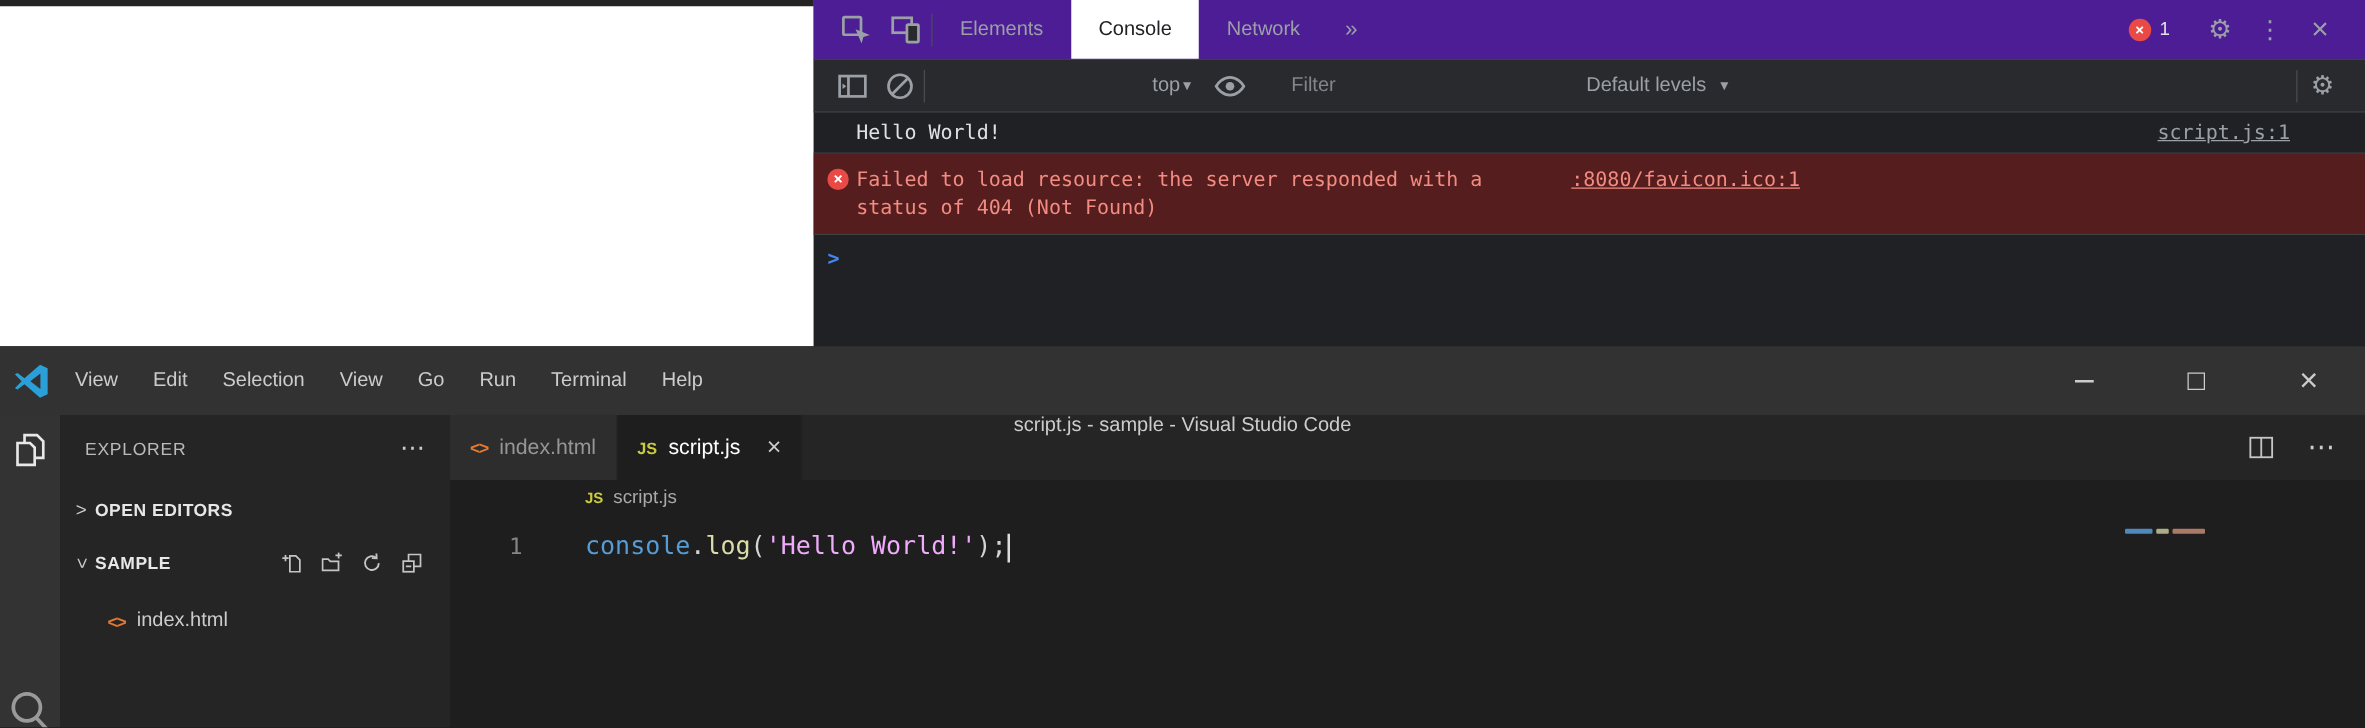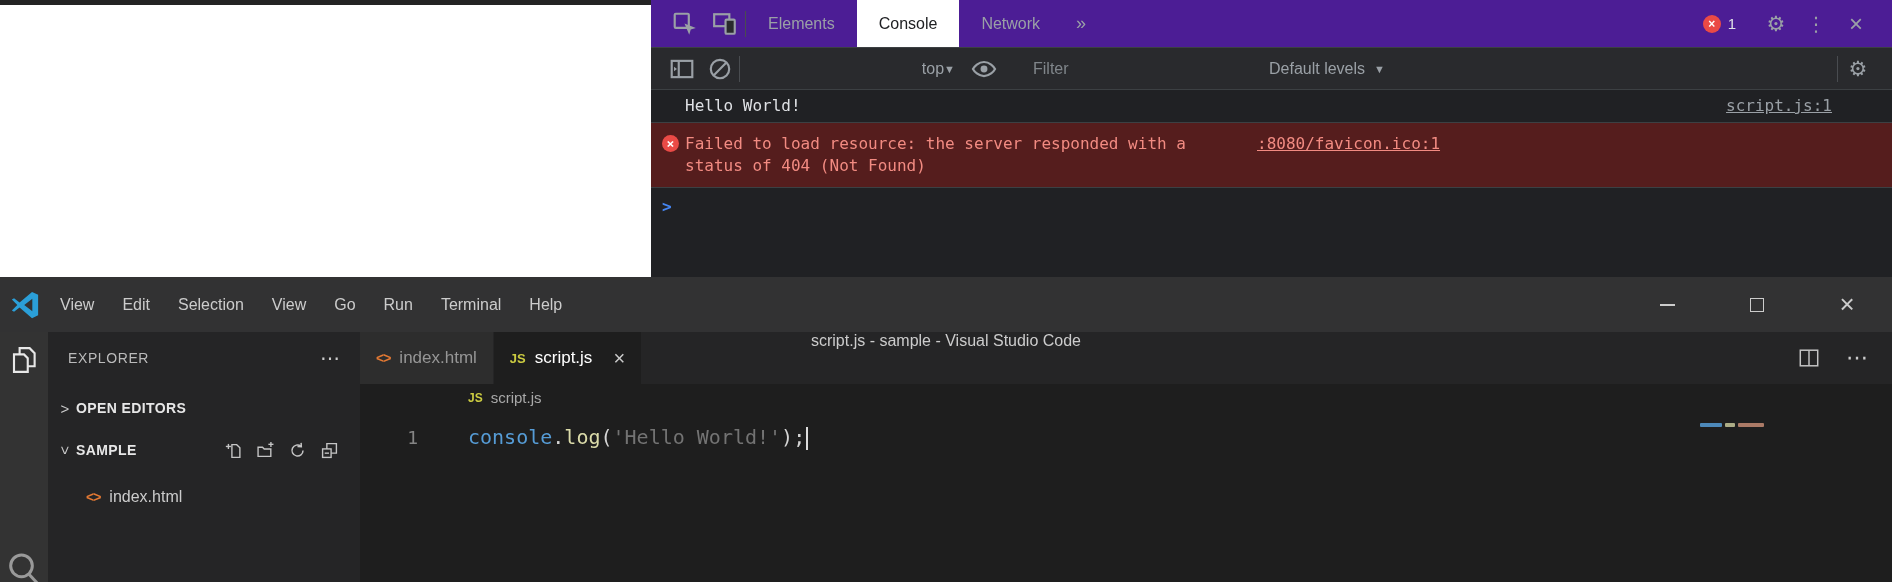--- a/index.html
+++ b/index.html
@@ -91,21 +91,21 @@
 
   .breadcrumb { height:27px; display:flex; align-items:center; gap:8px; padding-left:108px; font-size:15px; color:#a9a9a9; flex:none; }
   .breadcrumb .js-glyph { font-size:12px; }
 
   .editor { flex:1; position:relative; font-family:"DejaVu Sans Mono", monospace; }
   .code-line { display:flex; align-items:center; height:32px; margin-top:10px; }
   .gutter { width:70px; flex:none; text-align:right; padding-right:12px; color:#858585; font-size:18px; }
   .code { padding-left:38px; font-size:20px; color:#d4d4d4; white-space:pre; }
   .tok-object { color:#569cd6; }
   .tok-function { color:#dcdcaa; }
-  .tok-string { color:#737373; }
+  .tok-string { color:#f0abfc; }
   .tok-punct { color:#d4d4d4; }
   .cursor { display:inline-block; width:2px; height:23px; background:#dcdcdc; vertical-align:middle; margin-left:1px; }
   .minimap { position:absolute; top:12px; right:128px; display:flex; gap:3px; }
   .minimap .mm-dash { height:4px; border-radius:1px; }
   .mm-blue { width:22px; background:rgba(86,156,214,0.85); }
   .mm-yellow { width:10px; background:rgba(220,220,170,0.75); }
   .mm-orange { width:26px; background:rgba(206,145,120,0.8); }
 </style>
 </head>
 <body>

